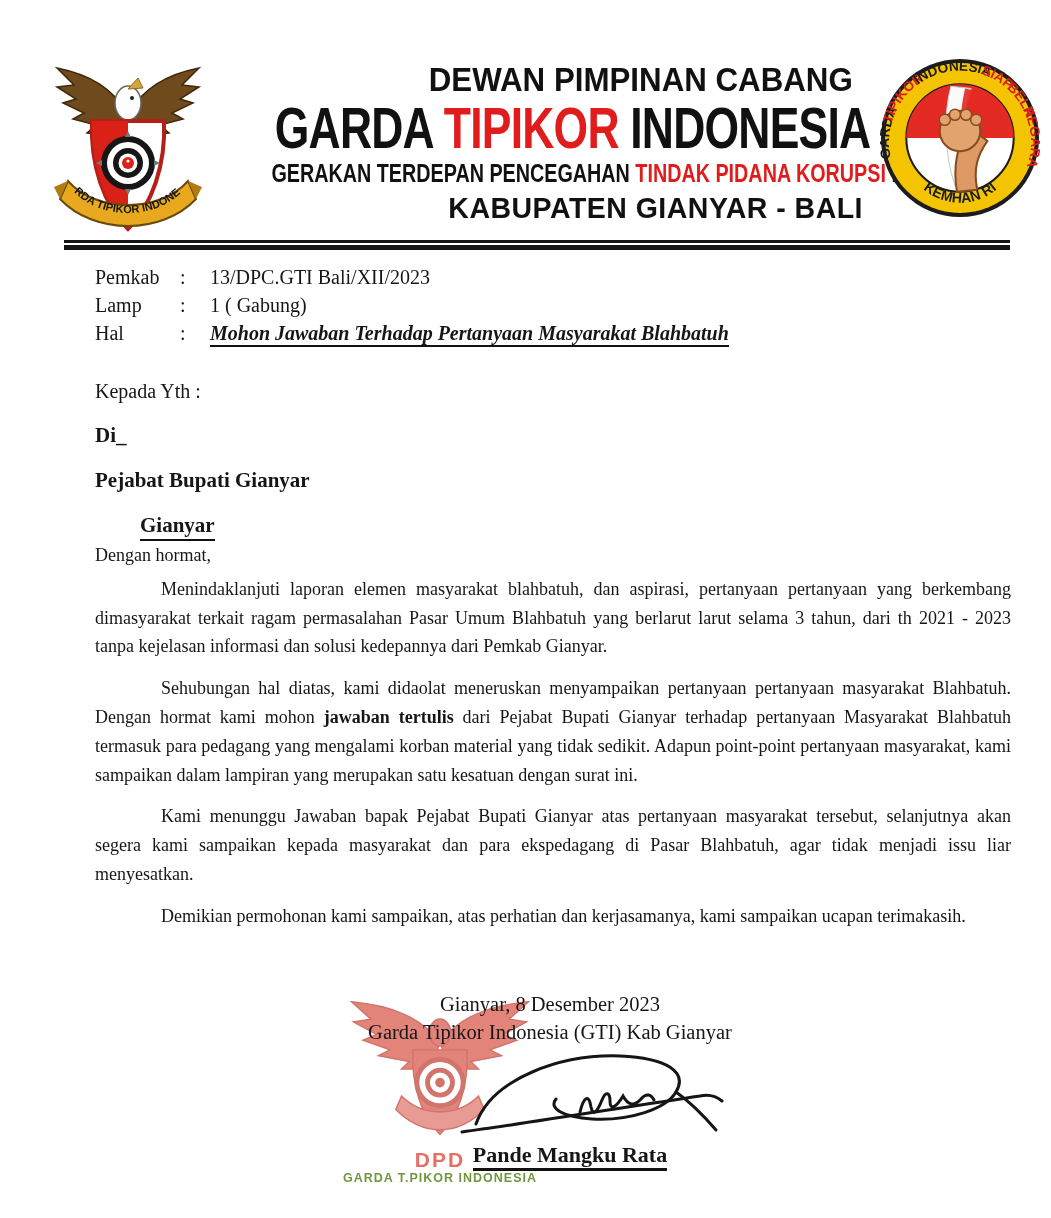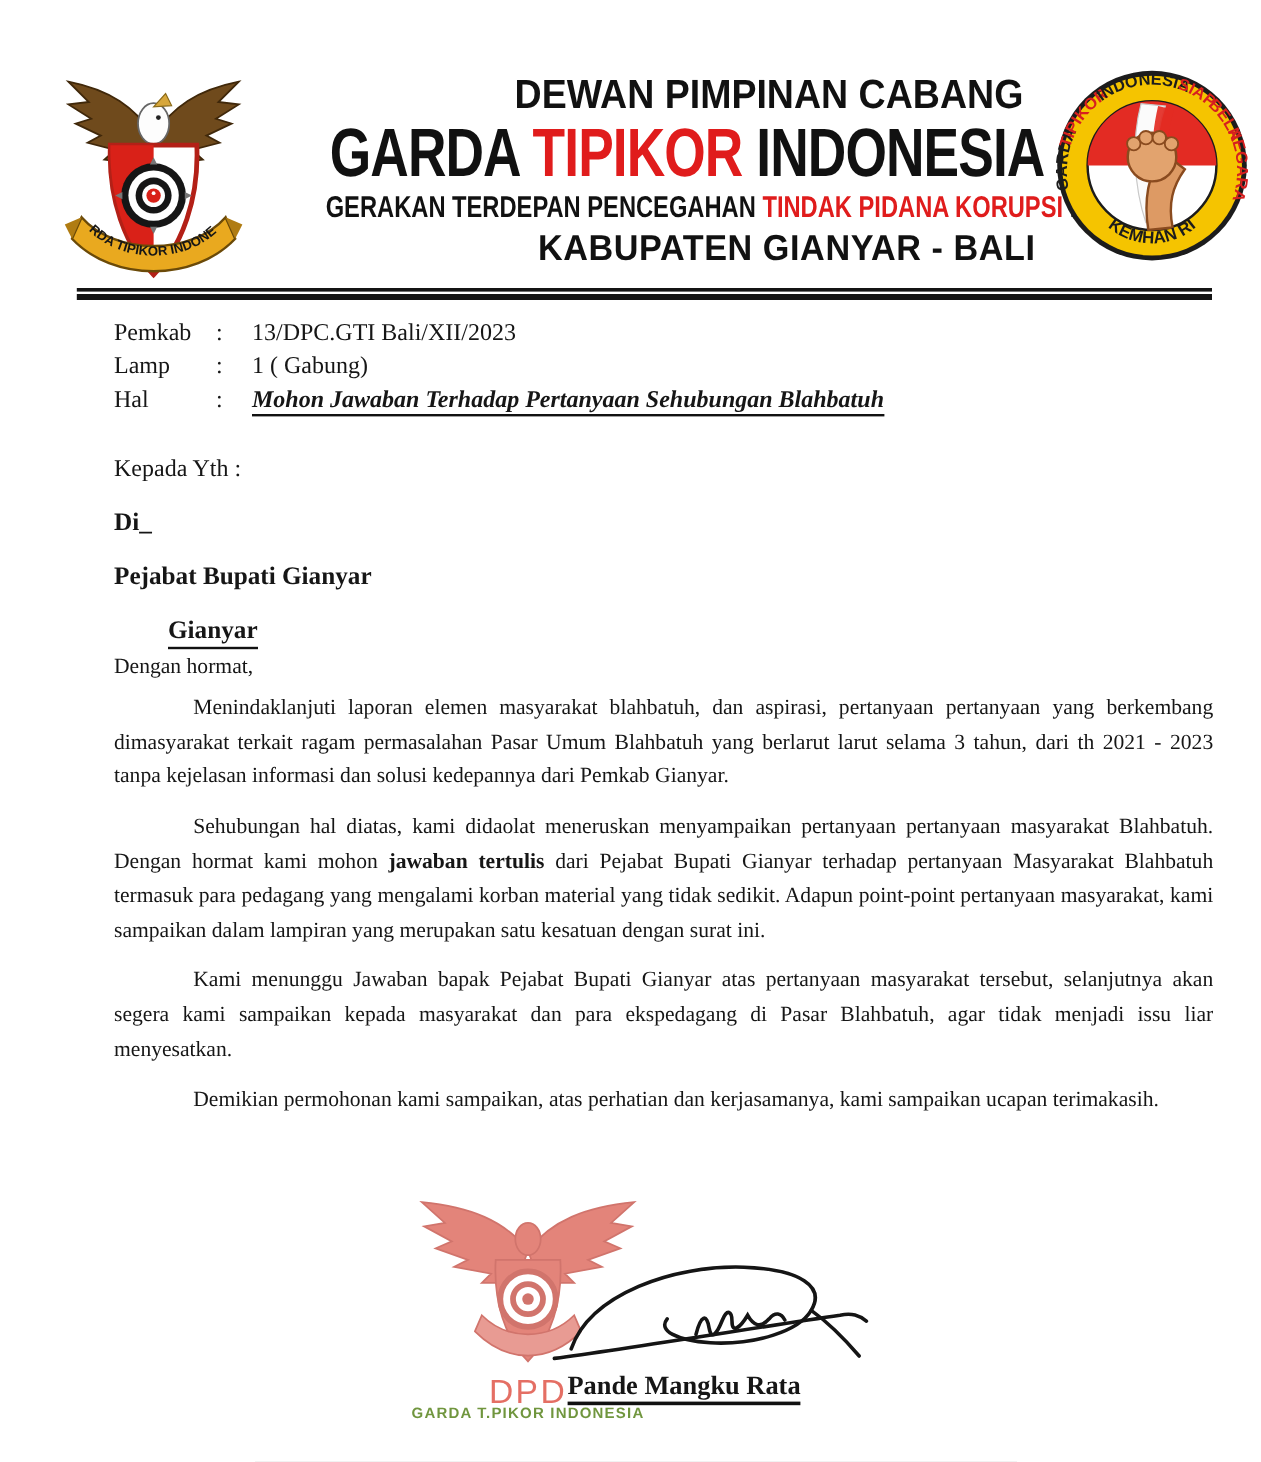--- a/index.html
+++ b/index.html
@@ -33,22 +33,22 @@
   
   .bodytxt{position:absolute;left:95px;top:541px;width:916px;
     font-size:18px;line-height:28.8px;text-align:justify;}
   .bodytxt .greet{margin:0 0 5px;}
   .bodytxt p{margin:0 0 13px;text-indent:66px;}
   
   .closing{position:absolute;left:285px;top:990px;width:530px;text-align:center;
     font-size:20.5px;line-height:28px;z-index:2;}
   .stamp{position:absolute;left:333px;top:996px;width:214px;text-align:center;z-index:1;}
   .stamp svg{display:block;margin:0 auto;opacity:.82;}
-  .stamp-dpd{font-family:"Liberation Sans",sans-serif;font-weight:normal;color:#e0564a;
-    font-size:28px;letter-spacing:2px;line-height:20px;margin-top:2px;opacity:.85;}
+  .stamp-dpd{font-family:"Liberation Sans",sans-serif;font-weight:bold;color:#e0564a;
+    font-size:21px;letter-spacing:2px;line-height:20px;margin-top:2px;opacity:.85;}
   .stamp-org{font-family:"Liberation Sans",sans-serif;font-weight:bold;color:#4d7c0f;
     font-size:12.5px;letter-spacing:1px;line-height:16px;opacity:.8;}
   .signature{position:absolute;left:452px;top:1050px;width:295px;height:106px;z-index:3;}
   .signer{position:absolute;left:420px;top:1142px;width:300px;text-align:center;z-index:4;
     font-size:22px;font-weight:bold;}
   .signer span{border-bottom:3px solid #111;padding-bottom:1px;}
   svg text{font-family:"Liberation Sans",sans-serif;}
 </style>
 </head>
 <body>
@@ -123,39 +123,41 @@
 
   <div class="meta">
     <span>Pemkab</span>
     <span>:</span>
     <span>13/DPC.GTI Bali/XII/2023</span>
     <span>Lamp</span>
     <span>:</span>
     <span>1 ( Gabung)</span>
     <span>Hal</span>
     <span>:</span>
-    <span><span class="hal-value">Mohon Jawaban Terhadap Pertanyaan Sehubungan Blahbatuh</span></span>
+    <span><span class="hal-value">Mohon Jawaban Terhadap Pertanyaan Masyarakat Blahbatuh</span></span>
   </div>
 
   <div class="recipient">
     <div class="row">Kepada Yth :</div>
     <div class="row b" style="font-size:21px">Di_</div>
     <div class="row b" style="font-size:21px">Pejabat Bupati Gianyar</div>
     <div class="row"><span class="city" style="font-size:21px">Gianyar</span></div>
   </div>
 
   <div class="bodytxt">
     <div class="greet">Dengan hormat,</div>
     <p>Menindaklanjuti laporan elemen masyarakat blahbatuh, dan aspirasi, pertanyaan pertanyaan yang berkembang dimasyarakat terkait ragam permasalahan Pasar Umum Blahbatuh yang berlarut larut selama 3 tahun, dari th 2021 - 2023 tanpa kejelasan informasi dan solusi kedepannya dari Pemkab Gianyar.</p>
     <p><span>Sehubungan hal diatas, kami didaolat meneruskan menyampaikan pertanyaan pertanyaan masyarakat Blahbatuh. Dengan hormat kami mohon </span><span class="b">jawaban tertulis</span><span> dari Pejabat Bupati Gianyar terhadap pertanyaan Masyarakat Blahbatuh termasuk para pedagang yang mengalami korban material yang tidak sedikit.  Adapun point-point pertanyaan masyarakat, kami sampaikan dalam lampiran yang merupakan satu kesatuan dengan surat ini.</span></p>
     <p>Kami menunggu Jawaban bapak Pejabat Bupati Gianyar atas pertanyaan masyarakat tersebut, selanjutnya akan segera kami sampaikan kepada masyarakat dan para ekspedagang di Pasar Blahbatuh, agar tidak menjadi issu liar menyesatkan.</p>
     <p>Demikian permohonan kami sampaikan, atas perhatian dan kerjasamanya, kami sampaikan ucapan terimakasih.</p>
   </div>
 
   <div class="closing">
+    <div>Gianyar, 8 Desember 2023</div>
+    <div>Garda Tipikor Indonesia (GTI) Kab Gianyar</div>
   </div>
 
   <div class="stamp">
     <svg viewBox="0 0 212 158" width="206" height="152">
       <defs>
         <path id="sw" d="M106 48 C 86 22 56 10 14 6 L 34 24 L 16 27 L 40 40 L 26 46 L 54 56 L 42 62 L 74 68 L 66 76 L 96 76 Z"></path>
       </defs>
       <g fill="#dd6a5e" stroke="#c7564c" stroke-width="1.5">
         <use href="#sw"></use>
         <use href="#sw" transform="translate(212,0) scale(-1,1)"></use>

